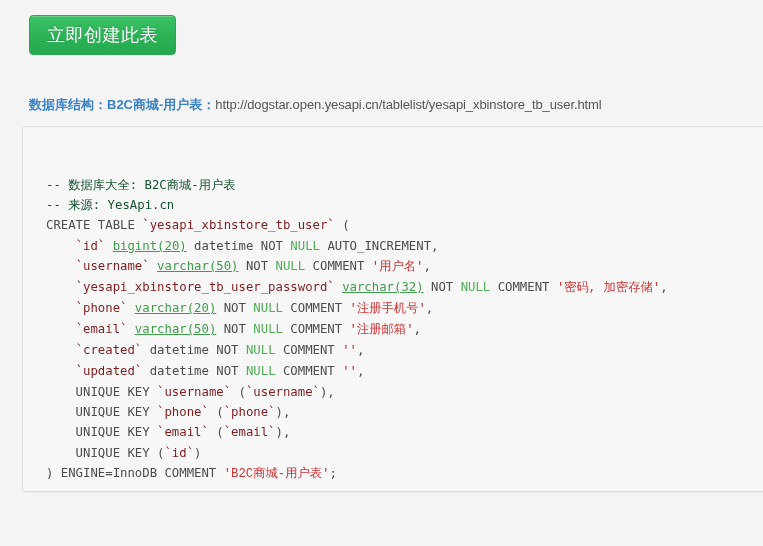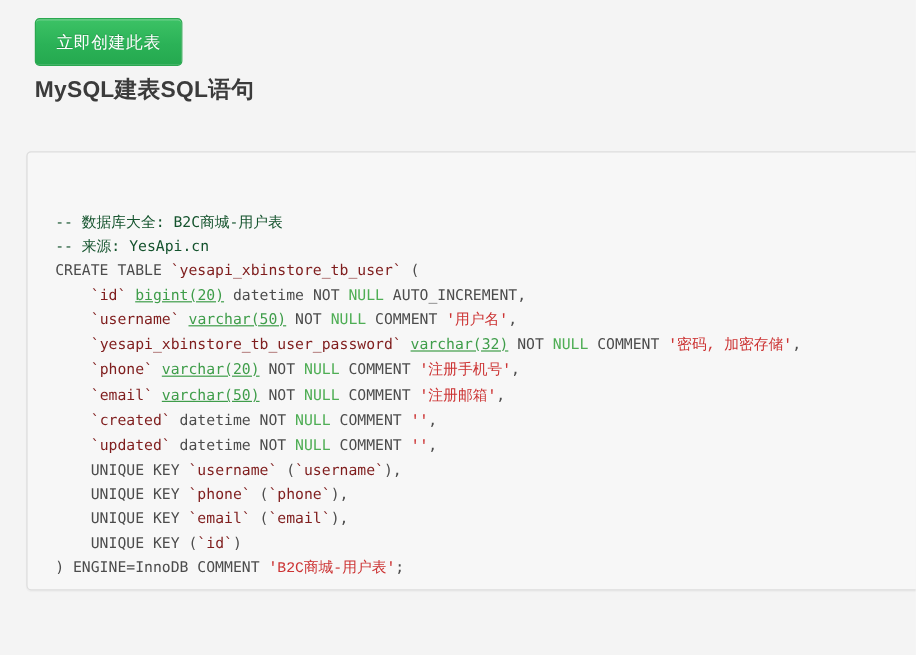--- a/index.html
+++ b/index.html
@@ -29,21 +29,21 @@
     left: 29px;
     top: 15px;
     display: flex;
     align-items: flex-start;
     gap: 10px;
   }
 
   .btn {
     display: inline-block;
     box-sizing: border-box;
-    font-size: 14px;
+    font-size: 18px;
     line-height: 20px;
     padding: 9px 17px;
     border-radius: 4px;
     cursor: pointer;
     white-space: nowrap;
     letter-spacing: 0.5px;
     font-family: "Liberation Sans", "DejaVu Sans", sans-serif;
   }
 
   .btn-primary {
@@ -153,22 +153,24 @@
 </style>
 </head>
 <body>
 
 <div class="page">
 
   <div class="toolbar">
     <button class="btn btn-primary">立即创建此表</button>
   </div>
 
-  <h2 class="page-title">MySQL建表SQL语句</h2>
 
+  <div class="subtitle">
+    <span class="lbl">数据库结构：</span><span class="tbl">B2C商城-用户表</span><span class="sep">：</span><span class="url">http://dogstar.open.yesapi.cn/tablelist/yesapi_xbinstore_tb_user.html</span>
+  </div>
 
   <div class="code-panel">
     <pre class="code-body" id="code-body"><span class="code-line"><span class="c-comment">-- 数据库大全: B2C商城-用户表</span></span>
 <span class="code-line"><span class="c-comment">-- 来源: YesApi.cn</span></span>
 <span class="code-line"><span class="c-kw">CREATE TABLE </span><span class="c-ident">`yesapi_xbinstore_tb_user`</span><span class="c-punc"> (</span></span>
 <span class="code-line"><span class="c-punc">    </span><span class="c-ident">`id`</span><span class="c-punc"> </span><span class="c-type">bigint(20)</span><span class="c-kw"> datetime NOT </span><span class="c-null">NULL</span><span class="c-kw"> AUTO_INCREMENT,</span></span>
 <span class="code-line"><span class="c-punc">    </span><span class="c-ident">`username`</span><span class="c-punc"> </span><span class="c-type">varchar(50)</span><span class="c-kw"> NOT </span><span class="c-null">NULL</span><span class="c-kw"> COMMENT </span><span class="c-str">'用户名'</span><span class="c-punc">,</span></span>
 <span class="code-line"><span class="c-punc">    </span><span class="c-ident">`yesapi_xbinstore_tb_user_password`</span><span class="c-punc"> </span><span class="c-type">varchar(32)</span><span class="c-kw"> NOT </span><span class="c-null">NULL</span><span class="c-kw"> COMMENT </span><span class="c-str">'密码, 加密存储'</span><span class="c-punc">,</span></span>
 <span class="code-line"><span class="c-punc">    </span><span class="c-ident">`phone`</span><span class="c-punc"> </span><span class="c-type">varchar(20)</span><span class="c-kw"> NOT </span><span class="c-null">NULL</span><span class="c-kw"> COMMENT </span><span class="c-str">'注册手机号'</span><span class="c-punc">,</span></span>
 <span class="code-line"><span class="c-punc">    </span><span class="c-ident">`email`</span><span class="c-punc"> </span><span class="c-type">varchar(50)</span><span class="c-kw"> NOT </span><span class="c-null">NULL</span><span class="c-kw"> COMMENT </span><span class="c-str">'注册邮箱'</span><span class="c-punc">,</span></span>

